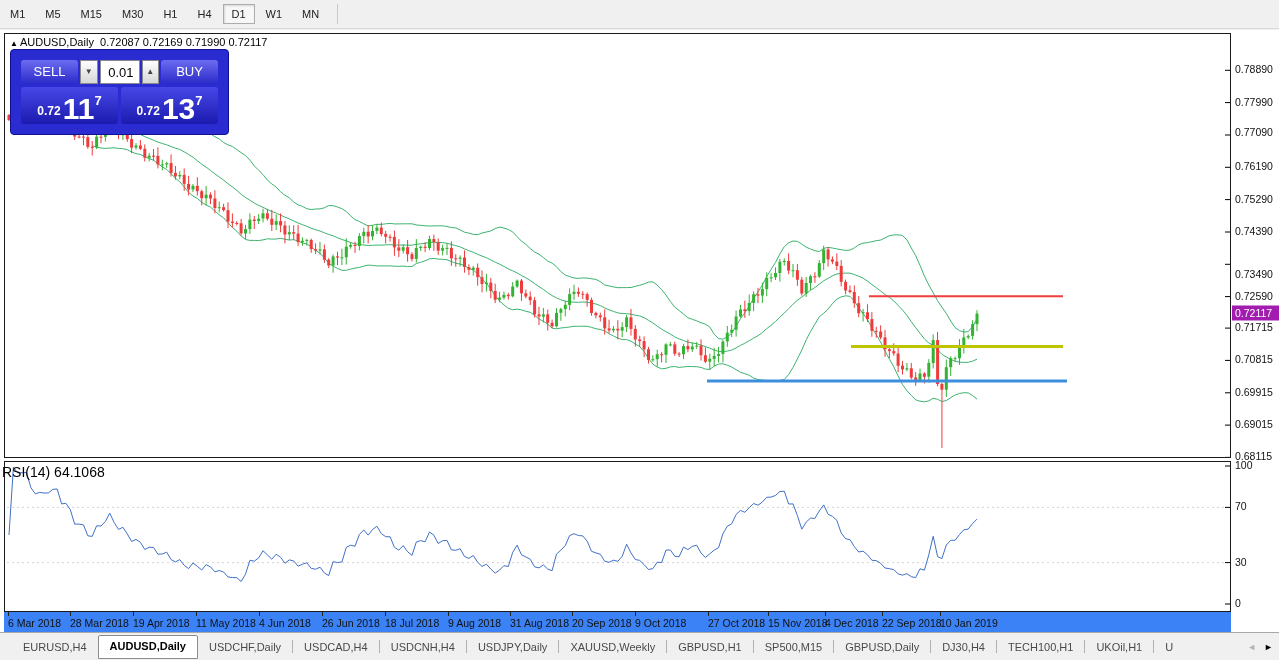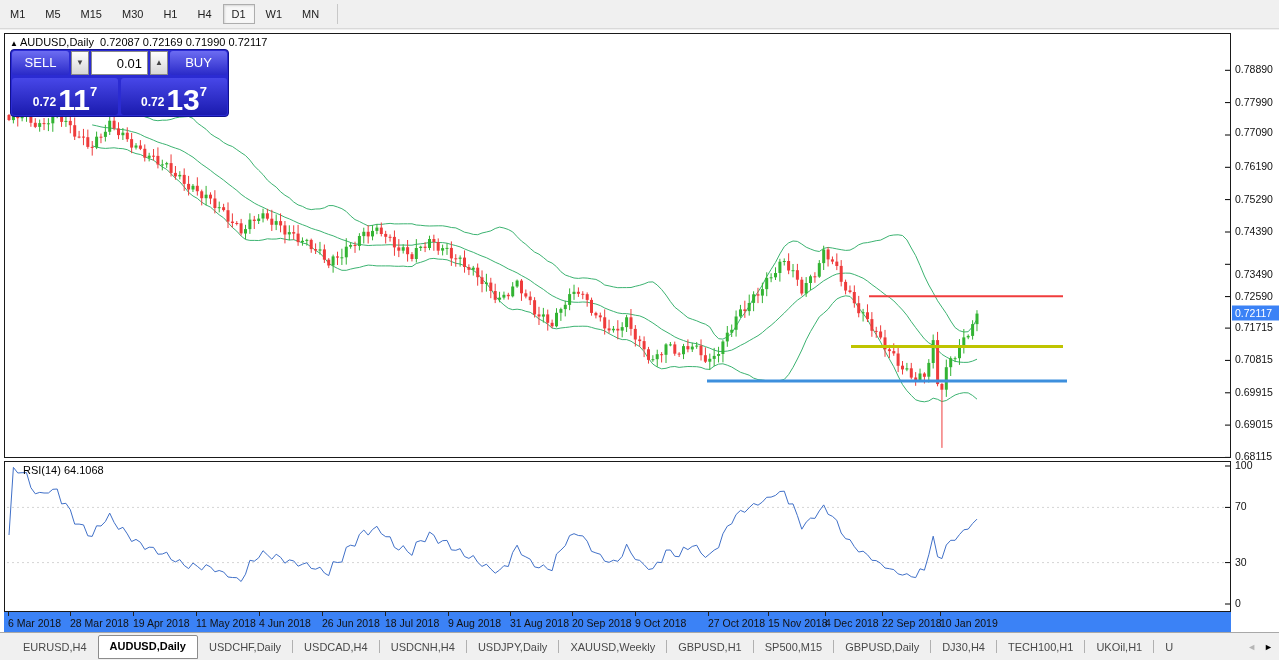--- a/index.html
+++ b/index.html
@@ -18,41 +18,41 @@
   .pane { position:absolute; border:1px solid #1a1a1a; background:#fff; }
   #price-pane { left:4px; top:3px;  width:1227px; height:425px; }
   #rsi-pane   { left:4px; top:431px; width:1227px; height:151px; }
   #price-svg, #rsi-svg { position:absolute; left:0; top:0; }
 
   .chart-title { position:absolute; left:10px; top:6px; font-size:11px; color:#000; z-index:4; white-space:nowrap; }
   .chart-title .tri { font-size:8px; margin-right:2px; }
 
   
   .trade-panel { position:absolute; left:10px; top:19px; width:219px; background:#2b2bd2;
-    border:1px solid #11118f; border-radius:4px; padding:1px; z-index:5; }
+    border:1px solid #11118f; border-radius:4px; padding:10px; z-index:5; }
   .tp-top { display:flex; height:24px; gap:2px; }
   .btn-sell,.btn-buy { flex:0 0 57px; background:linear-gradient(#6c6cf2,#2a2ac8);
     color:#fff; font-size:13px; text-align:center; line-height:23px; border-radius:3px; cursor:pointer; }
   .spin { width:18px; background:linear-gradient(#fefefe,#d7d7d7); border:1px solid #8a8a8a;
     color:#444; font-size:8px; text-align:center; line-height:21px; cursor:pointer; }
   .vol { flex:1; width:40px; background:#fff; border:1px solid #8a8a8a; font-size:13px;
     text-align:right; padding-right:5px; font-family:"Liberation Sans",sans-serif; }
   .tp-prices { display:flex; gap:3px; margin-top:3px;justify-content:space-between; }
   .price-box { flex:1; background:linear-gradient(#4747e8,#1b1baf); border-radius:3px; color:#fff;
     height:37px; display:flex; align-items:flex-end; justify-content:center; padding-bottom:1px; cursor:pointer; }
   .pb-small { font-size:12px; font-weight:bold; margin:0 2px 5px 0; }
   .pb-big { font-size:30px; font-weight:bold; line-height:29px; }
   .pb-sup { font-size:13px; font-weight:bold; margin-bottom:15px; }
 
   
   .price-axis { position:absolute; left:1232px; top:0; width:47px; height:602px; }
   .axl { position:absolute; left:3px; font-size:10.5px; color:#111; transform:translateY(-50%); white-space:nowrap; }
-  .cur-tag { position:absolute; left:0; width:47px; height:15px; background:#3b82f6; color:#fff;
+  .cur-tag { position:absolute; left:0; width:47px; height:15px; background:#a21caf; color:#fff;
     font-size:10.5px; line-height:15px; padding-left:3px; transform:translateY(-50%); }
-  .rsi-label { position:absolute; left:23px; top:434px; font-size:11px; color:#000; z-index:4; }
+  .rsi-label { position:absolute; left:2px; top:434px; font-size:14px; color:#000; z-index:4; }
   .date-strip { position:absolute; left:4px; top:582px; width:1227px; height:20px; background:#3b82f6; }
   .dlabel { position:absolute; top:5px; font-size:10.5px; color:#111; white-space:nowrap; }
   .dtick { position:absolute; top:0; width:1px; height:4px; background:#222; }
 
   
   .tabbar { position:absolute; left:0; top:632px; width:1279px; height:28px; background:#f0f0f0;
     border-top:1px solid #a8a8a8; display:flex; align-items:center; padding-left:12px; }
   .tab { font-size:11px; color:#4a4a4a; padding:5px 11px; white-space:nowrap; cursor:pointer; }
   .tab.active { background:#fff; color:#000; font-weight:bold; border:1px solid #8c8c8c; border-radius:2px 2px 0 0; padding:4px 11px 6px; }
   .tab-sep { width:1px; height:13px; background:#b0b0b0; }

